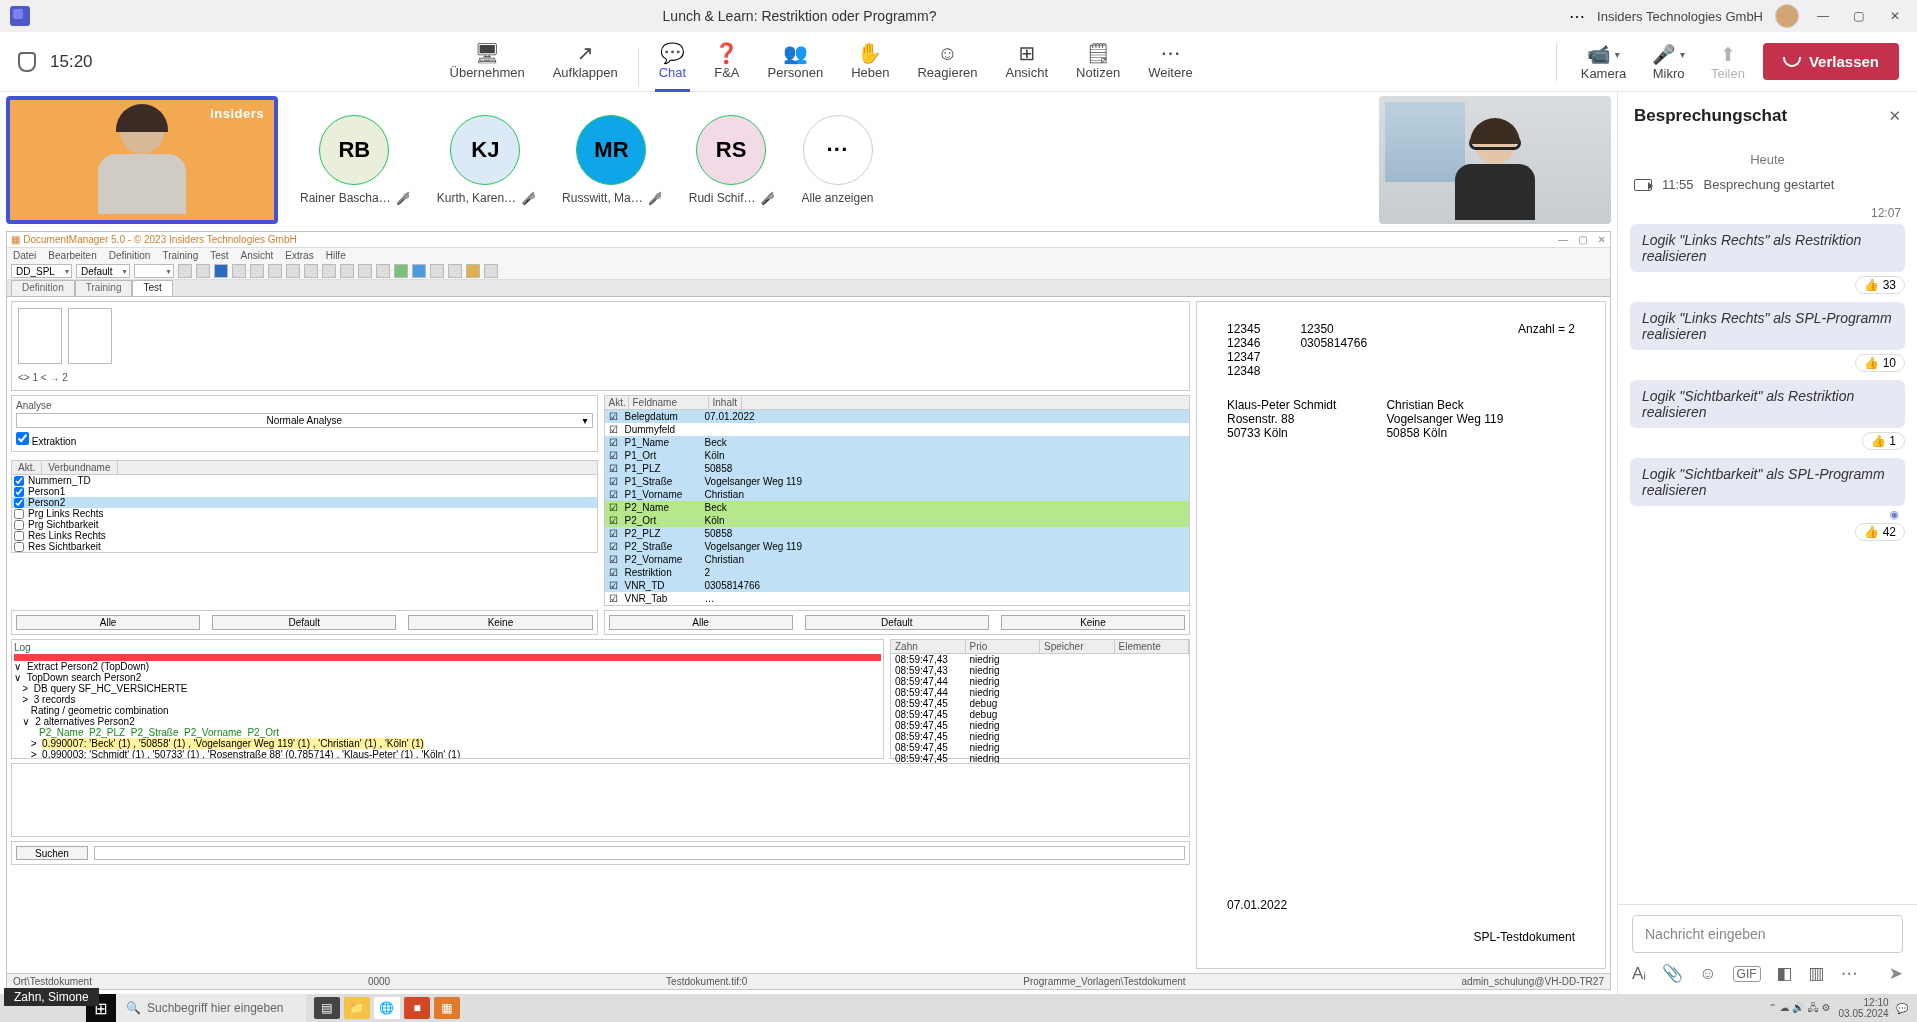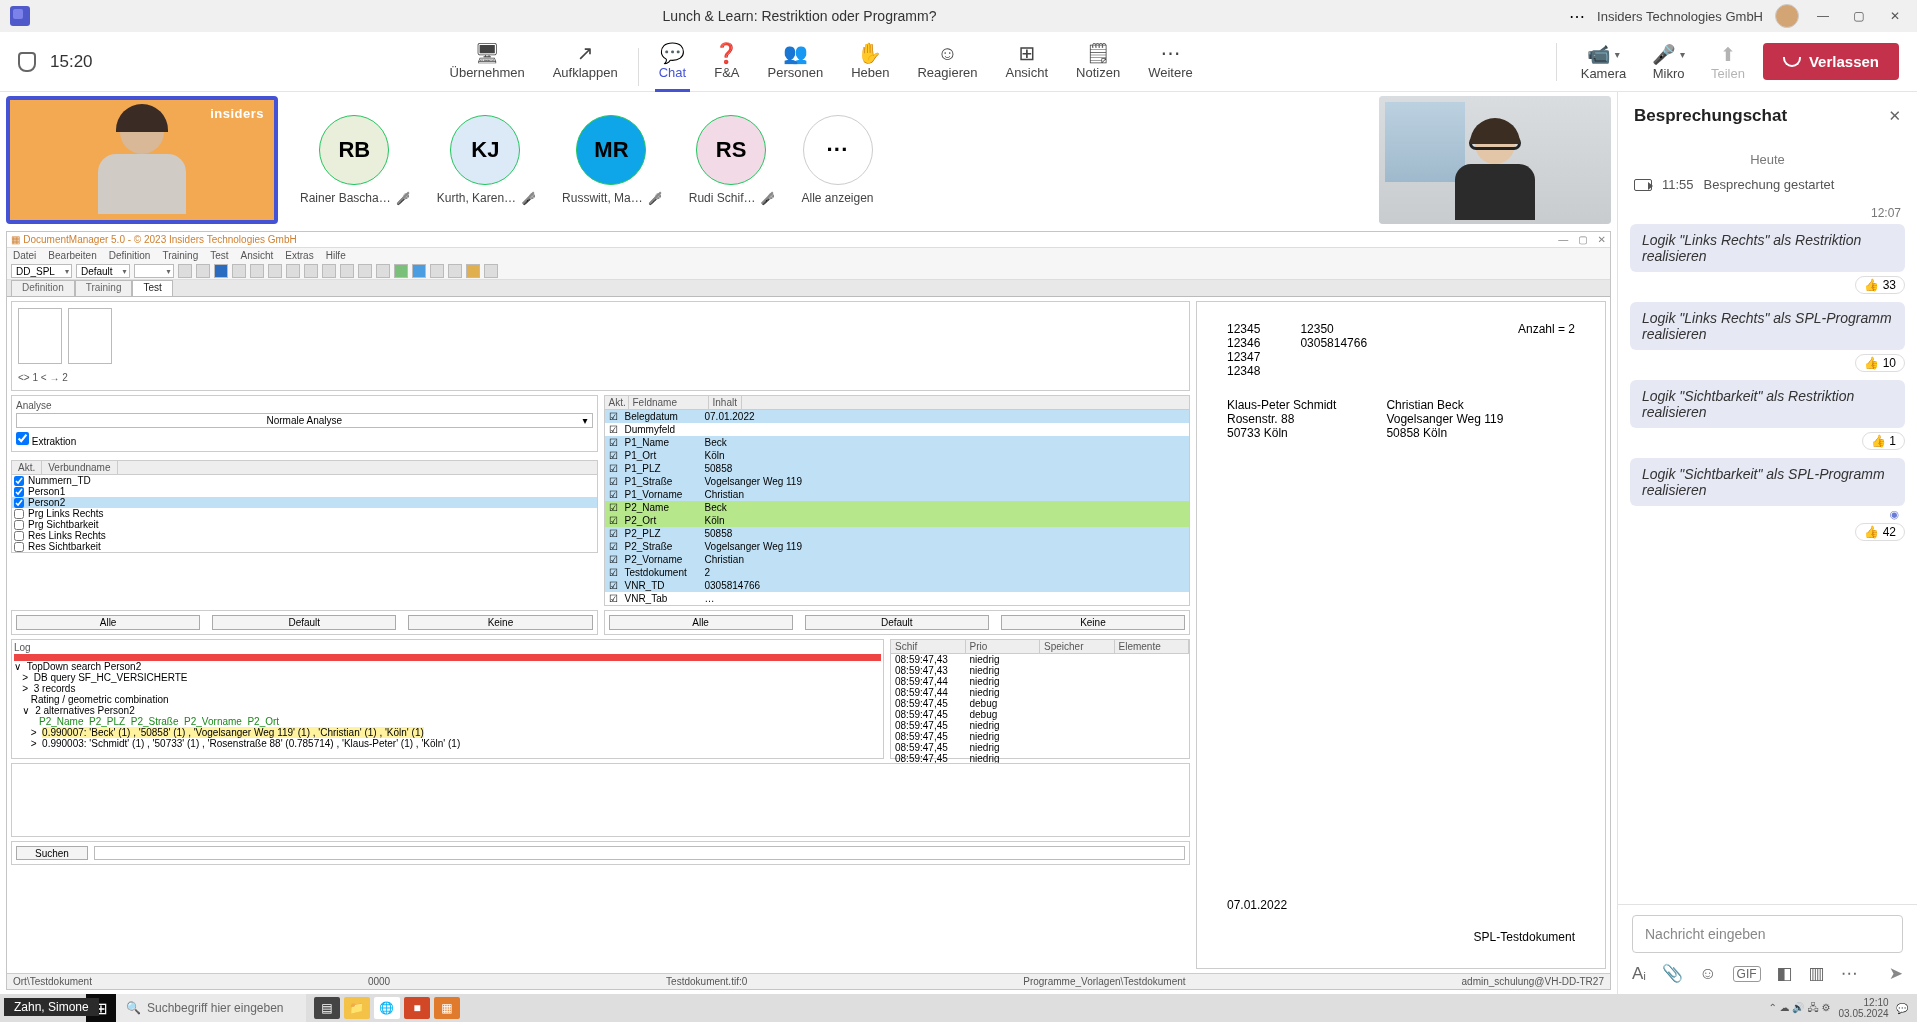--- a/index.html
+++ b/index.html
@@ -135,21 +135,21 @@
 .react{display:flex;justify-content:flex-end;margin-bottom:8px;}
 .react .chip{background:#fff;border:1px solid #ddd;border-radius:12px;padding:1px 8px;font-size:12px;display:flex;align-items:center;gap:4px;}
 .checkic{text-align:right;color:#6b7cd6;font-size:11px;margin:-2px 6px 2px 0;}
 .cinput{border-top:1px solid #e2e2e2;padding:10px 14px;}
 .cinput .field{border:1px solid #ccc;border-radius:4px;padding:10px 12px;color:#888;font-size:14px;margin-bottom:10px;}
 .crow{display:flex;align-items:center;gap:16px;color:#666;font-size:17px;}
 .crow .send{margin-left:auto;color:#888;}
 
 
 .taskbar{position:absolute;left:0;right:0;bottom:0;height:28px;background:#dedede;display:flex;align-items:center;}
-.taskbar .tag{position:absolute;left:4px;bottom:6px;background:#2b2b2b;color:#fff;font-size:12px;padding:2px 10px;}
+.taskbar .tag{position:absolute;left:4px;bottom:16px;background:#2b2b2b;color:#fff;font-size:12px;padding:2px 10px;}
 .taskbar .winbtn2{width:30px;height:28px;background:#0b0b0b;color:#fff;display:flex;align-items:center;justify-content:center;margin-left:86px;}
 .taskbar .search{display:flex;align-items:center;gap:6px;background:#eaeaea;height:28px;padding:0 10px;color:#666;font-size:12px;width:190px;}
 .taskbar .apps{display:flex;align-items:center;gap:4px;margin-left:8px;}
 .taskbar .apps .a{width:26px;height:22px;background:#ccc;border-radius:2px;display:flex;align-items:center;justify-content:center;font-size:12px;}
 .taskbar .tray{margin-left:auto;display:flex;align-items:center;gap:8px;padding:0 8px;color:#555;font-size:10px;}
 
 
 .doc-cols{display:flex;gap:40px;margin-bottom:20px;}
 .doc-addr{margin-top:20px;display:flex;gap:50px;}
 .doc-date{position:absolute;bottom:56px;left:30px;}
@@ -467,21 +467,21 @@
                         <span class="c2">P2_Straße</span>
                         <span class="c3">Vogelsanger Weg 119</span>
                       </div>
                       <div class="r hblue">
                         <span class="c1">☑</span>
                         <span class="c2">P2_Vorname</span>
                         <span class="c3">Christian</span>
                       </div>
                       <div class="r hblue">
                         <span class="c1">☑</span>
-                        <span class="c2">Testdokument</span>
+                        <span class="c2">Restriktion</span>
                         <span class="c3">2</span>
                       </div>
                       <div class="r hblue">
                         <span class="c1">☑</span>
                         <span class="c2">VNR_TD</span>
                         <span class="c3">0305814766</span>
                       </div>
                       <div class="r">
                         <span class="c1">☑</span>
                         <span class="c2">VNR_Tab</span>
@@ -506,33 +506,34 @@
                 <button>Default</button>
                 <button>Keine</button>
               </div>
                 </div>
             </div>
 
             <div class="logarea">
               <div class="logl">
                 <div style="color:#555;border-bottom:7px solid #ef4444;padding-bottom:1px">Log</div>
                 <div id="loglines">
+                    <div class="logline">∨  Extract Person2 (TopDown)</div>
                     <div class="logline">∨  TopDown search Person2</div>
                     <div class="logline">   &gt;  DB query SF_HC_VERSICHERTE</div>
                     <div class="logline">   &gt;  3 records</div>
                     <div class="logline">      Rating / geometric combination</div>
                     <div class="logline">   ∨  2 alternatives Person2</div>
                     <div class="logline green">         P2_Name  P2_PLZ  P2_Straße  P2_Vorname  P2_Ort</div>
                     <div class="logline">      &gt;  <span class="y">0.990007: 'Beck' (1) , '50858' (1) , 'Vogelsanger Weg 119' (1) , 'Christian' (1) , 'Köln' (1)</span></div>
                     <div class="logline">      &gt;  0.990003: 'Schmidt' (1) , '50733' (1) , 'Rosenstraße 88' (0.785714) , 'Klaus-Peter' (1) , 'Köln' (1)</div>
                   </div>
               </div>
               <div class="logr">
                 <div class="hd">
-                    <span>Schif</span>
+                    <span>Zahn</span>
                     <span>Prio</span>
                     <span>Speicher</span>
                     <span>Elemente</span>
                   </div>
                 <div id="logrrows">
                     <div class="r">
                       <span>08:59:47,43</span>
                       <span>niedrig</span>
                       <span></span>
                       <span></span>

